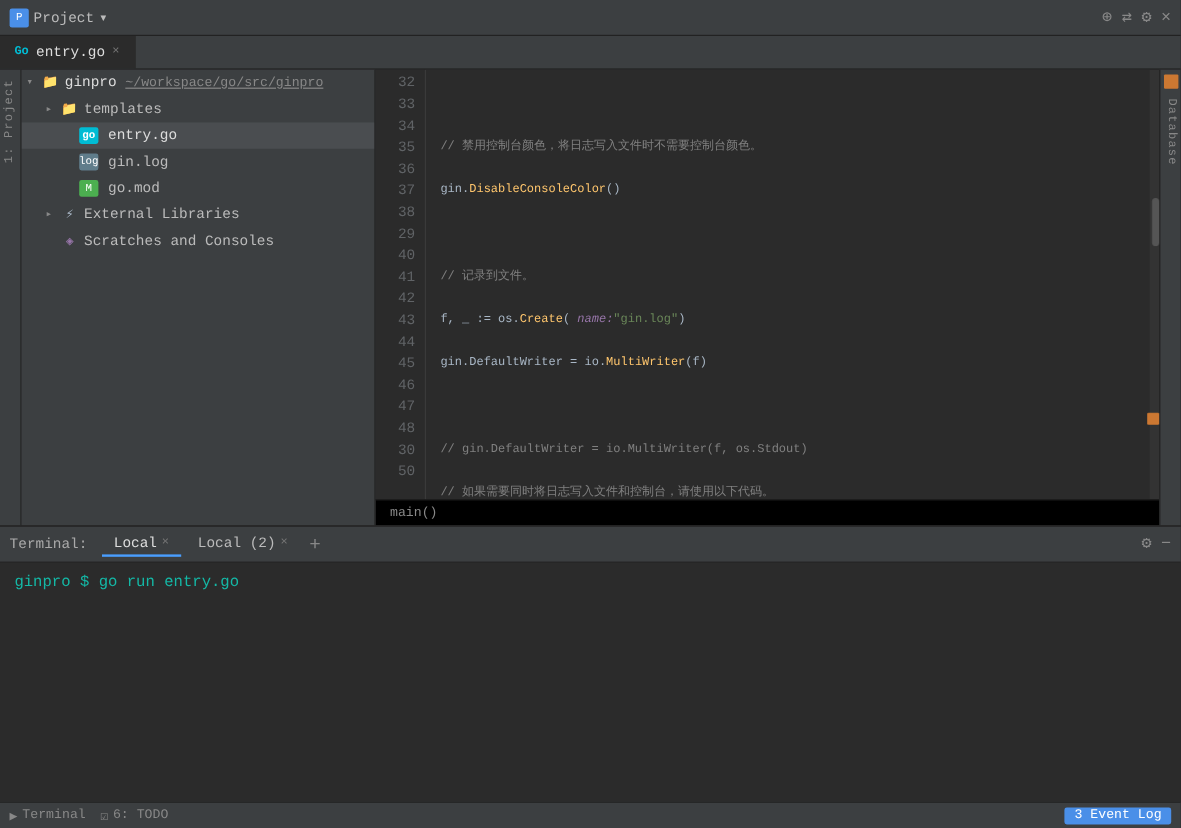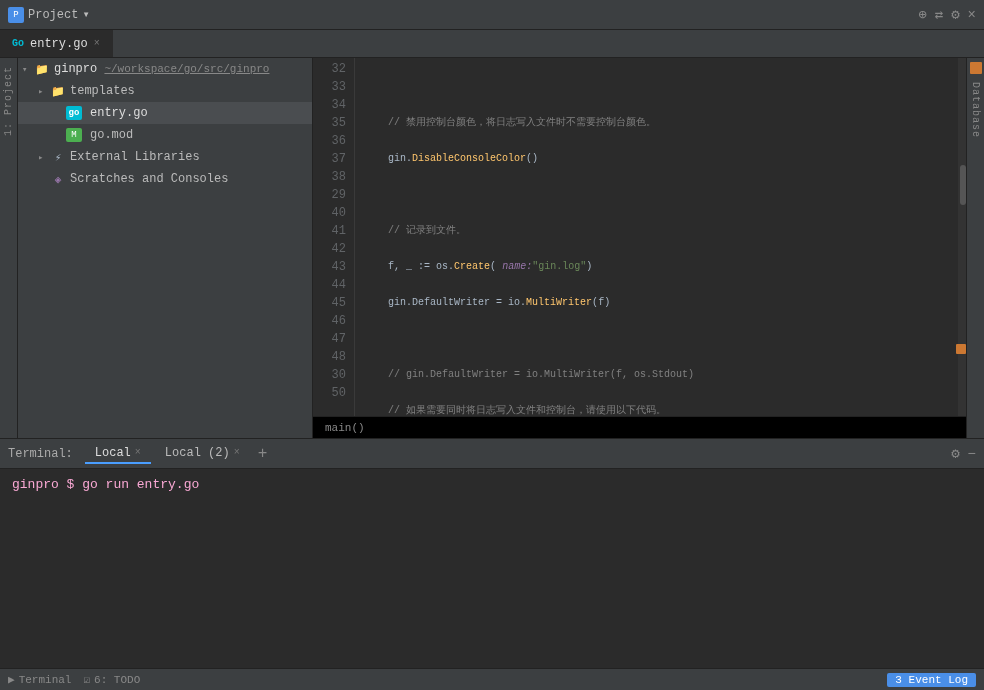--- a/index.html
+++ b/index.html
@@ -157,21 +157,20 @@
       display: flex;
       flex-direction: column;
       background: #2b2b2b;
       overflow: hidden;
     }
     .code-container {
       flex: 1;
       display: flex;
       overflow: hidden;
       position: relative;
-      gap: 21px;
     }
     .line-numbers {
       width: 42px;
       background: #2b2b2b;
       color: #606366;
       font-size: 12px;
       line-height: 18px;
       text-align: right;
       padding: 0 8px 0 0;
       overflow: hidden;
@@ -295,21 +294,21 @@
     }
     .terminal-content {
       flex: 1;
       background: #2b2b2b;
       padding: 8px 12px;
       font-size: 13px;
       color: #a9b7c6;
       overflow-y: auto;
     }
     .terminal-prompt {
-      color: #f9a8d4;
+      color: #14b8a6;
     }
     @keyframes blink { 0%,100%{opacity:1} 50%{opacity:0} }
 
     
     .status-bar {
       height: 22px;
       background: #3c3f41;
       border-top: 1px solid #222;
       display: flex;
       align-items: center;
@@ -399,20 +398,26 @@
       <span>templates</span>
     </div>
 
     <div class="tree-item" style="background:#4a4d50;">
       <span class="indent" style="width:32px;display:inline-block;"></span>
       <span class="tree-arrow"> </span>
       <span class="tree-icon file-go" style="background:#00bcd4;color:white;font-size:9px;border-radius:2px;padding:0 2px;">go</span>
       <span style="color:#ddd;margin-left:4px;">entry.go</span>
     </div>
 
+    <div class="tree-item">
+      <span class="indent" style="width:32px;display:inline-block;"></span>
+      <span class="tree-arrow"> </span>
+      <span class="tree-icon file-log" style="background:#607d8b;color:white;font-size:9px;border-radius:2px;padding:0 2px;">log</span>
+      <span style="margin-left:4px;">gin.log</span>
+    </div>
 
     <div class="tree-item">
       <span class="indent" style="width:32px;display:inline-block;"></span>
       <span class="tree-arrow"> </span>
       <span class="tree-icon file-mod" style="background:#4caf50;color:white;font-size:9px;border-radius:2px;padding:0 2px;">M</span>
       <span style="margin-left:4px;">go.mod</span>
     </div>
 
     <div class="tree-item">
       <span class="indent" style="width:16px;display:inline-block;"></span>

